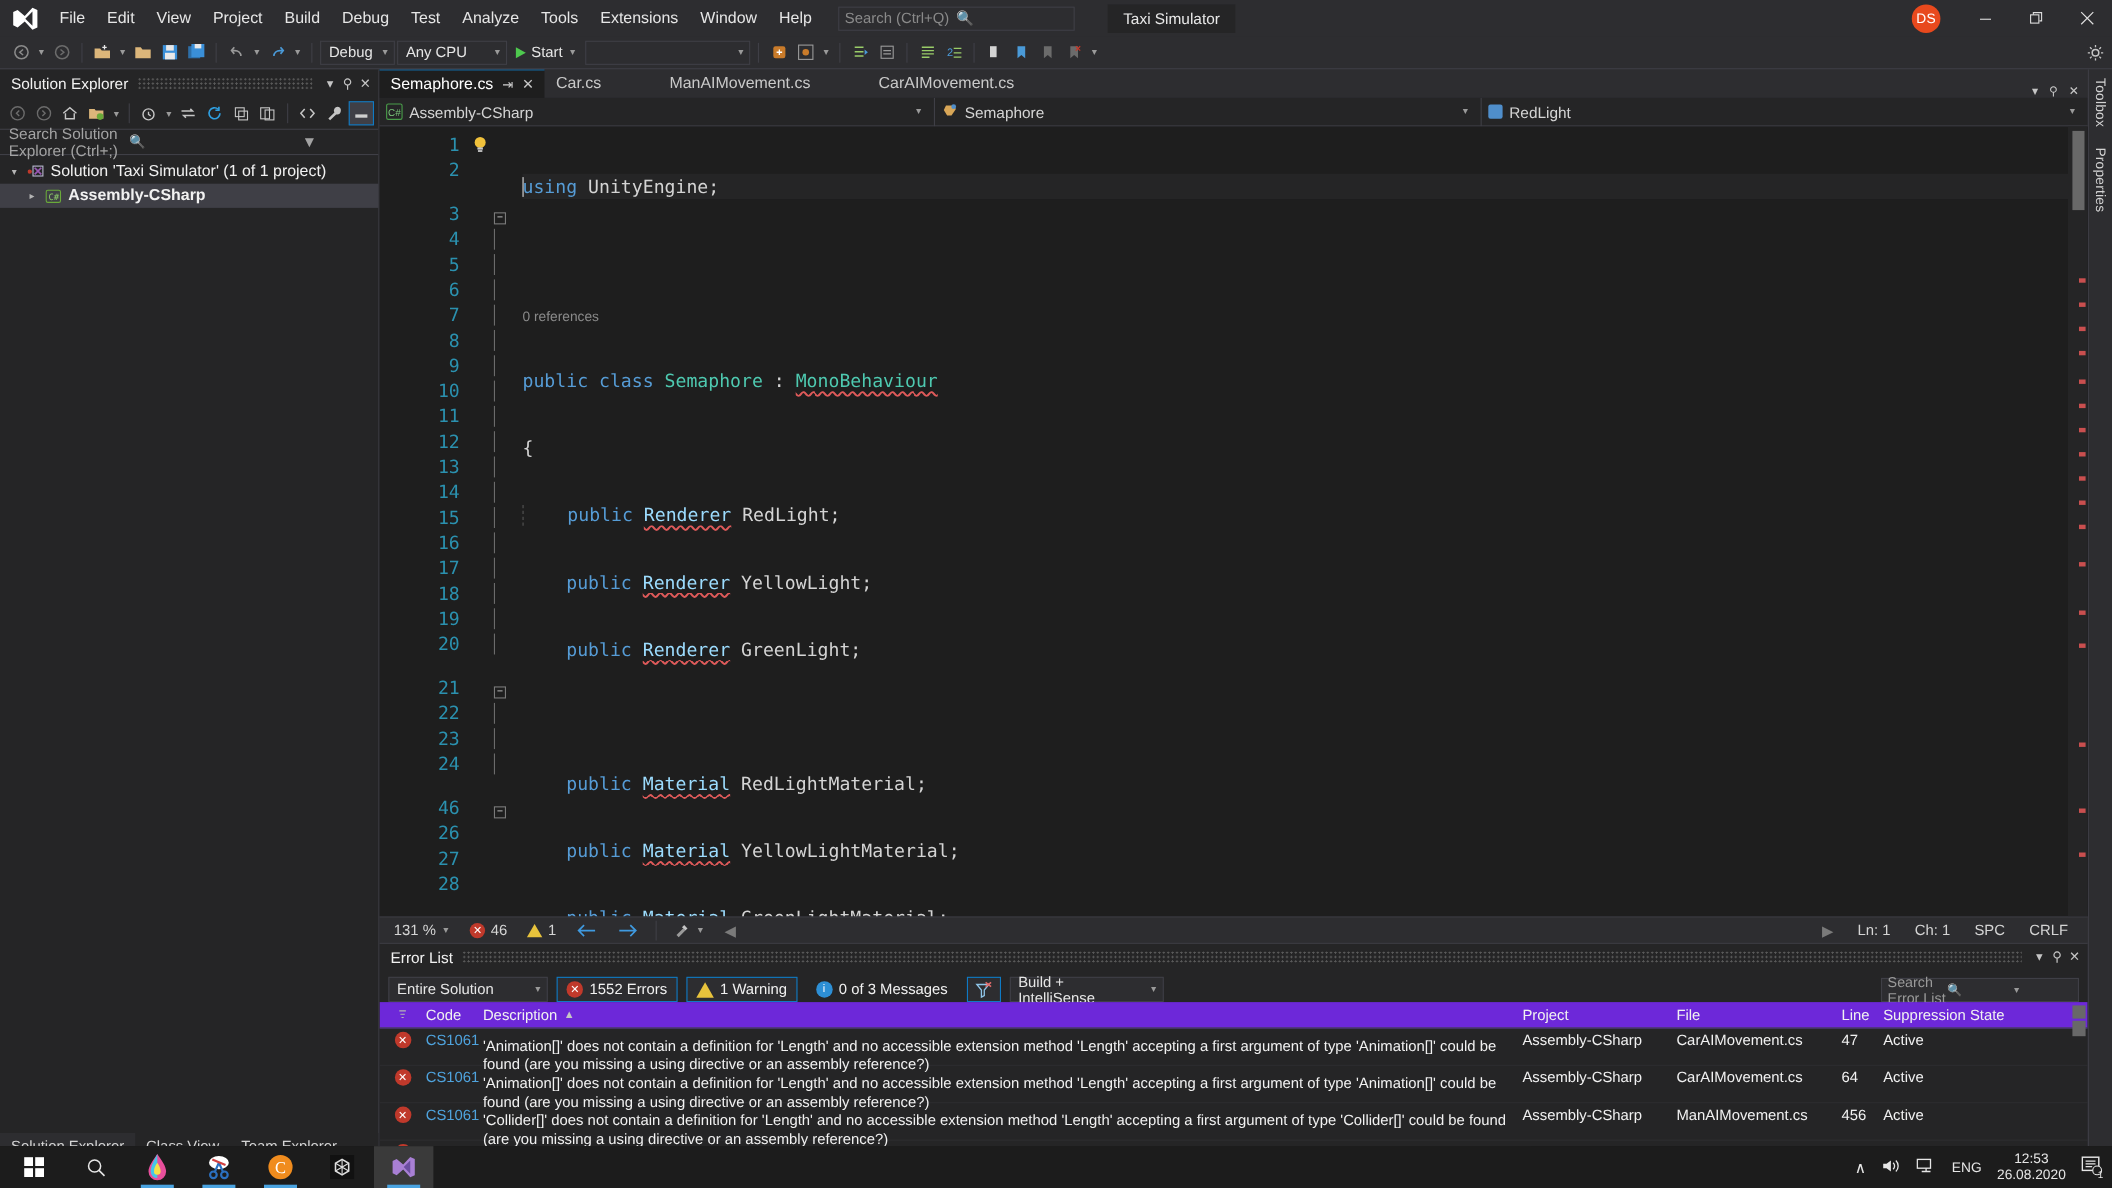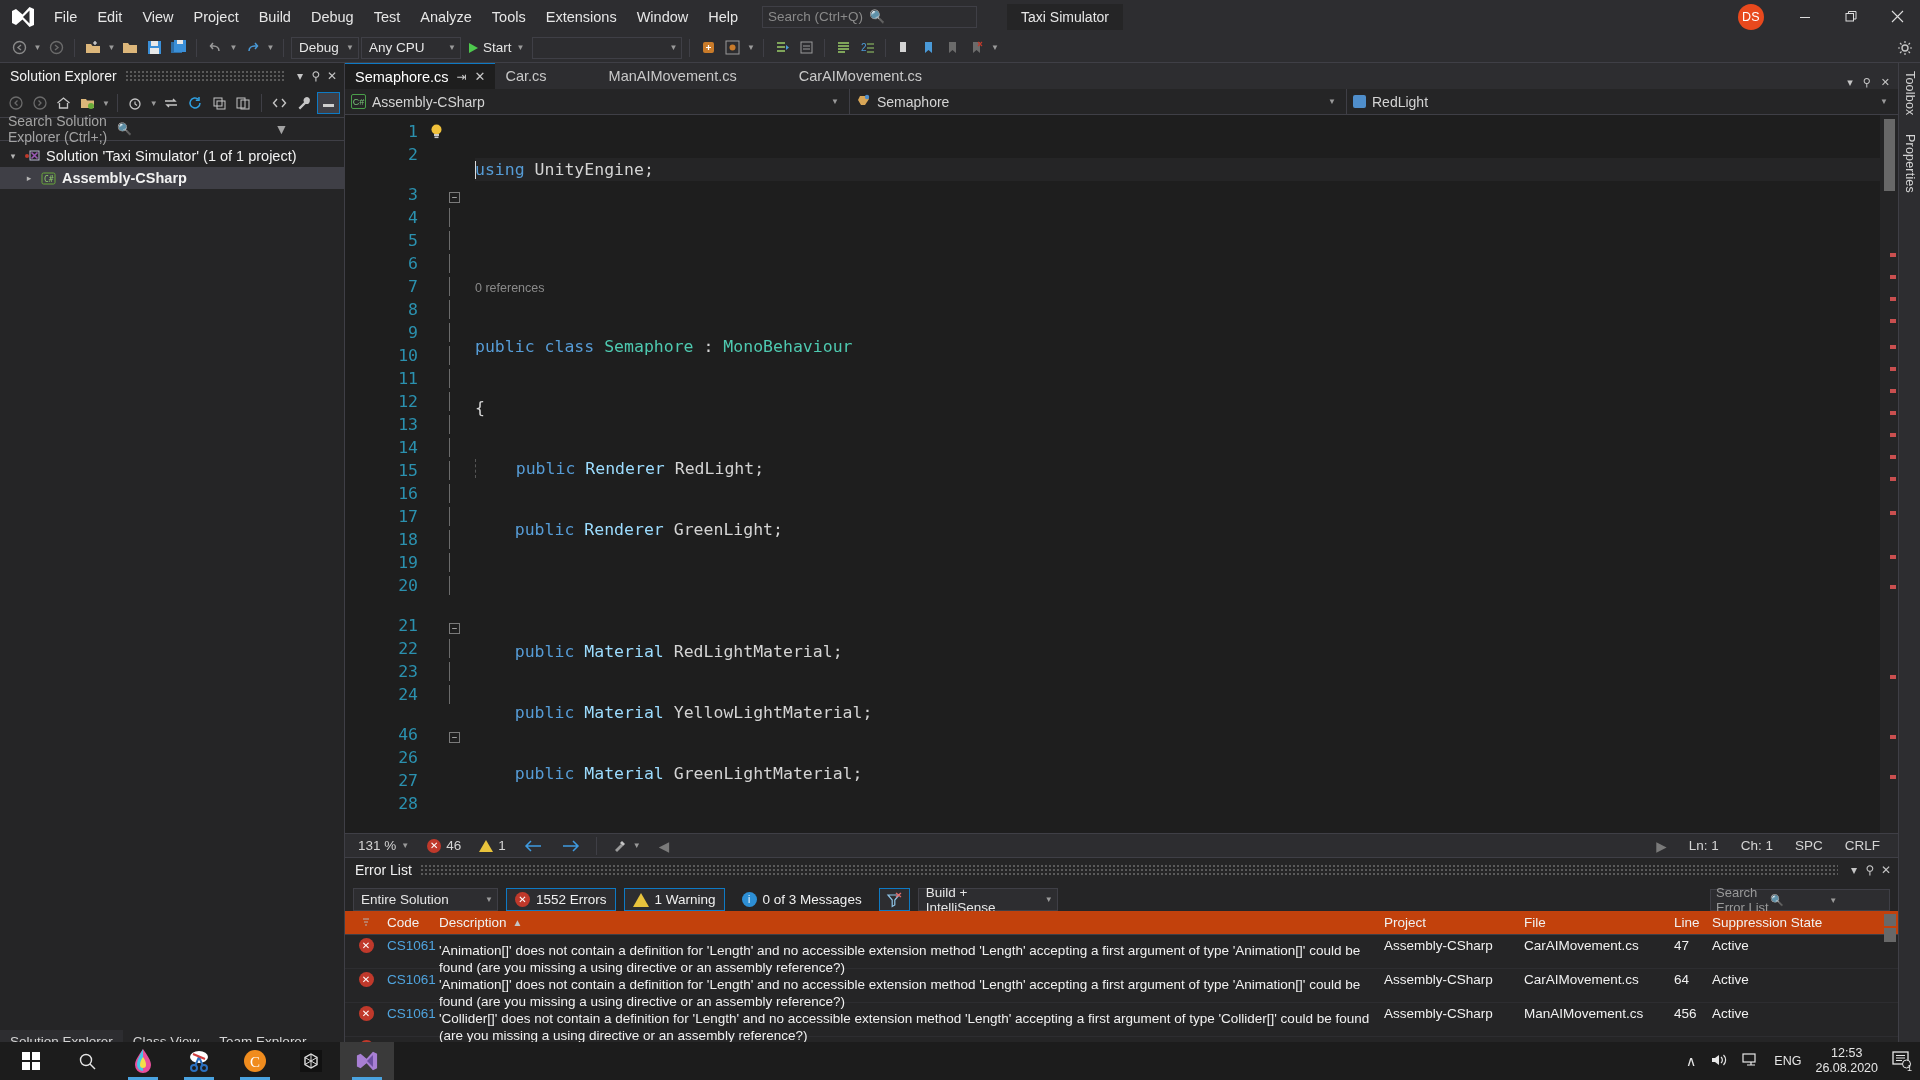--- a/index.html
+++ b/index.html
@@ -82,21 +82,21 @@
   .gutter { width:78px; text-align:right; padding-right:5px; color:#2b91af; padding-top:5px; flex-shrink:0;}
   .bulbcol { width:26px; padding-top:5px; flex-shrink:0;}
   .foldcol { width:26px; padding-top:5px; flex-shrink:0; color:#8a8a8a; }
   .codecol { flex:1; padding-top:5px; white-space:pre; }
   .ln { height:23px; line-height:23px; }
   .kw { color:#569cd6; }
   .cls { color:#4ec9b0; }
   .idt { color:#9cdcfe; }
   .pln { color:#d4d4d4; }
   .ref { color:#8a8a8a; font-size:12.5px; height:17px; line-height:17px; font-family:"Liberation Sans",sans-serif;}
-  .sq { text-decoration-style:wavy; text-decoration-color:#e05a5a;
+  .sq { text-decoration:underline; text-decoration-style:wavy; text-decoration-color:#e05a5a;
         text-underline-offset:3px; }
   .cur { display:inline-block; width:1px; height:18px; background:#ddd; vertical-align:-4px; margin-right:-1px;}
   .fold { display:inline-block; width:11px;height:11px;border:1px solid #7a7a7a; color:#c5c5c5; font-size:9px;
     line-height:9px; text-align:center; }
   .vbar { border-left:1px dashed #555; height:23px; }
 
   .scrollcol { width:18px; background:#252526; position:relative; flex-shrink:0;}
   .errmark { position:absolute; right:2px; width:6px; height:4px; background:#c94f4f; }
   .sbthumb { position:absolute; right:3px; width:11px; background:#686868; }
 
@@ -127,21 +127,21 @@
      display:flex;align-items:center;justify-content:center;}
   .ico-warn { width:0;height:0;border-left:8px solid transparent;border-right:8px solid transparent;
      border-bottom:14px solid #e8c33c;}
   .ico-msg { width:15px;height:15px;border-radius:50%;background:#2d8fd5;color:#fff;font-size:10px;
      display:flex;align-items:center;justify-content:center;}
   .el-search { margin-left:auto; width:180px; height:22px; border:1px solid #3f3f46; background:#2d2d30;
      display:flex; align-items:center; padding:0 5px; font-size:13px; color:#9a9a9a;}
   .el-search span{flex:1;}
   .el-table { flex:1; overflow:hidden; font-size:13.5px; }
   .el-row { display:flex; border-bottom:1px solid #2d2d30; }
-  .el-head { background:#c2410c; height:24px; align-items:center; color:#f1f1f1; border-bottom:1px solid #3f3f46;}
+  .el-head { background:#6d28d9; height:24px; align-items:center; color:#f1f1f1; border-bottom:1px solid #3f3f46;}
   .c-ico { width:42px; display:flex; align-items:center; justify-content:center; flex-shrink:0;}
   .c-code { width:52px; color:#4fa3dd; flex-shrink:0; display:flex; align-items:center;}
   .c-desc { flex:1; padding-right:14px; line-height:17px; padding-top:4px; min-width:0;}
   .c-proj { width:140px; flex-shrink:0; display:flex; align-items:center;}
   .c-file { width:150px; flex-shrink:0; display:flex; align-items:center;}
   .c-line { width:38px; flex-shrink:0; display:flex; align-items:center;}
   .c-supp { width:170px; flex-shrink:0; display:flex; align-items:center;}
   .el-row.data { height:34px; align-items:flex-start; padding-top:3px;}
   .el-head .c-desc{ display:flex; align-items:center; padding-top:0; gap:6px;}
   .elscroll { width:16px; background:#2d2d30; flex-shrink:0; position:relative;}
@@ -604,20 +604,21 @@
           <div class="ref">&nbsp;</div>
           <div class="ln"><span class="fold">−</span></div>
         </div>
         <div class="codecol">
           <div class="ln" style="background:#252526"><span class="cur"></span><span class="kw">using</span><span class="pln"> UnityEngine;</span></div>
           <div class="ln"></div>
           <div class="ref">0 references</div>
           <div class="ln"><span class="kw">public class </span><span class="cls">Semaphore</span><span class="pln"> : </span><span class="sq cls">MonoBehaviour</span></div>
           <div class="ln"><span class="pln">{</span></div>
           <div class="ln"><span class="vbar"></span><span class="pln">    </span><span class="kw">public</span> <span class="sq idt">Renderer</span><span class="pln"> RedLight;</span></div>
+          <div class="ln"><span class="pln">    </span><span class="kw">public</span> <span class="sq idt">Renderer</span><span class="pln"> YellowLight;</span></div>
           <div class="ln"><span class="pln">    </span><span class="kw">public</span> <span class="sq idt">Renderer</span><span class="pln"> GreenLight;</span></div>
           <div class="ln"></div>
           <div class="ln"><span class="pln">    </span><span class="kw">public</span> <span class="sq idt">Material</span><span class="pln"> RedLightMaterial;</span></div>
           <div class="ln"><span class="pln">    </span><span class="kw">public</span> <span class="sq idt">Material</span><span class="pln"> YellowLightMaterial;</span></div>
           <div class="ln"><span class="pln">    </span><span class="kw">public</span> <span class="sq idt">Material</span><span class="pln"> GreenLightMaterial;</span></div>
           
           
           
           
           

